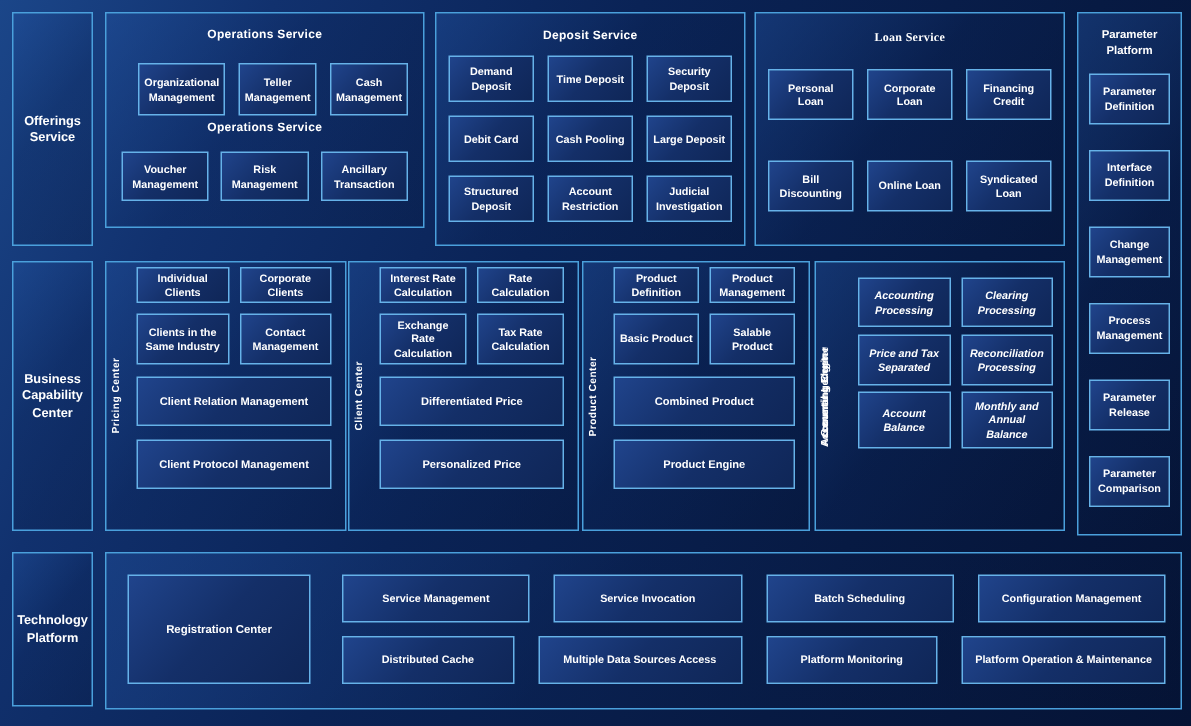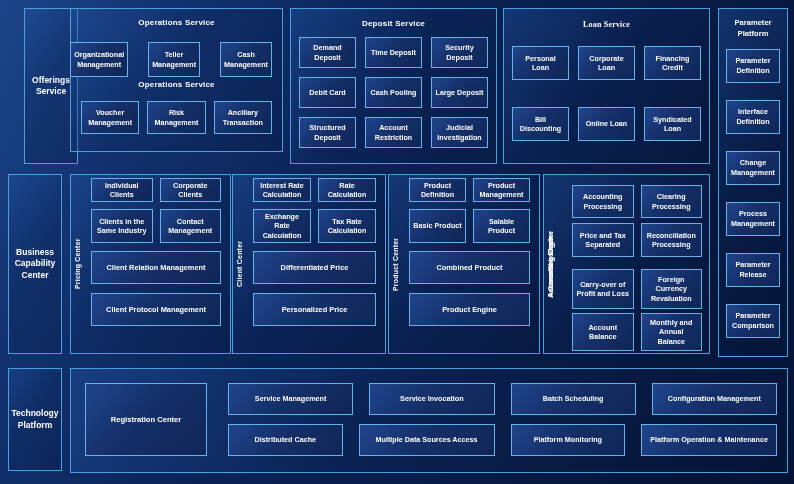--- a/index.html
+++ b/index.html
@@ -23,38 +23,38 @@
     box-sizing:border-box; border:1.4px solid #66b2e9;
     background: linear-gradient(132deg, #20448c 0%, #142f68 48%, #0f2657 100%);
     display:flex; align-items:center; justify-content:center; text-align:center;
     font-size:7.2px; line-height:1.3; padding:2px 3px;
   }
   .vlabel {
     position:absolute; writing-mode:vertical-rl; transform:rotate(180deg);
     font-size:6.8px; letter-spacing:.3px; text-align:center; white-space:nowrap;
   }
   
-  .r-offlabel   { left:24px;   top:8px;  width:54px;  height:156px; }
+  .r-offlabel   { left:8px;   top:8px;  width:54px;  height:156px; }
   .r-operations { left:70px;  top:8px;  width:213px; height:144px; }
   .r-deposit    { left:290px; top:8px;  width:207px; height:156px; }
   .r-loan       { left:503px; top:8px;  width:207px; height:156px; }
   .r-param      { left:718px; top:8px;  width:70px;  height:349px; }
   
   .r-bcclabel   { left:8px;   top:174px; width:54px;  height:180px; }
   .r-pricing    { left:70px;  top:174px; width:161px; height:180px; }
   .r-client     { left:232px; top:174px; width:154px; height:180px; }
   .r-product    { left:388px; top:174px; width:152px; height:180px; }
   .r-acct       { left:543px; top:174px; width:167px; height:180px; }
   
   .r-techlabel  { left:8px;   top:368px; width:54px;  height:103px; }
   .r-tech       { left:70px;  top:368px; width:718px; height:105px; }
 
   
   .op-title { margin-top:9px; }
-  .op-row1 { margin:15px 10px 0 10px; gap:20px; height:35px;padding-left:44px; }
+  .op-row1 { margin:15px 10px 0 10px; gap:9px; height:35px;padding-left:44px; }
   .op-row1 .b, .op-row2 .b { flex:1; }
   .op-dup { margin-top:3px; font-size:8px; }
   .op-row2 { margin:12px 10px 0 10px; gap:8px; height:33px; }
 
   
   .dep-title { margin-top:10px; }
   .dep-row { margin:9px 8px 0 8px; gap:9px; height:31px; }
   .dep-row .b { flex:1; }
 
   
@@ -80,21 +80,21 @@
 
   
   .acct-outer-label { left:4px;  top:0; height:100%; }
   .acct-engine-label { left:15px; top:4px;  height:46%; }
   .acct-ledger-label { left:15px; top:52%; height:46%; }
   .acct-content { margin-left:28px; margin-right:7px; display:flex; flex-direction:column; }
   .acct-r1 { margin-top:10px; gap:7px; height:33px; }
   .acct-r2 { margin-top:5px;  gap:7px; height:34px; }
   .acct-r3 { margin-top:12px; gap:7px; height:40px; }
   .acct-r4 { margin-top:4px;  gap:7px; height:38px; }
-  .acct-content .b { flex:1; }
+  .acct-content .b { flex:1;font-style:italic; }
 
   
   .tech-inner { display:flex; height:100%; box-sizing:border-box; padding:14px 10px 16px 14px; }
   .tech-reg { width:122px; font-size:7.6px; }
   .tech-grid { flex:1; display:flex; flex-direction:column; margin-left:21px; gap:9px; }
   .tech-row { display:flex; gap:16px; flex:1; }
   .tech-row .b { flex:1; }
   .tech-row .b.wider { flex:1.2; }
 </style>
 </head>
@@ -219,24 +219,20 @@
     <div class="vlabel acct-engine-label">Accounting Engine</div>
     <div class="vlabel acct-ledger-label">General Ledger</div>
     <div class="acct-content">
       <div class="boxrow acct-r1">
         <div class="b">Accounting Processing</div>
         <div class="b">Clearing Processing</div>
       </div>
       <div class="boxrow acct-r2">
         <div class="b">Price and Tax Separated</div>
         <div class="b">Reconciliation Processing</div>
-      </div>
-      <div class="boxrow acct-r3">
-        <div class="b">Carry-over of Profit and Loss</div>
-        <div class="b">Foreign Currency Revaluation</div>
       </div>
       <div class="boxrow acct-r4">
         <div class="b">Account Balance</div>
         <div class="b">Monthly and Annual Balance</div>
       </div>
     </div>
   </div>
 
   <div class="sec rowlabel r-techlabel">Technology Platform</div>
 

